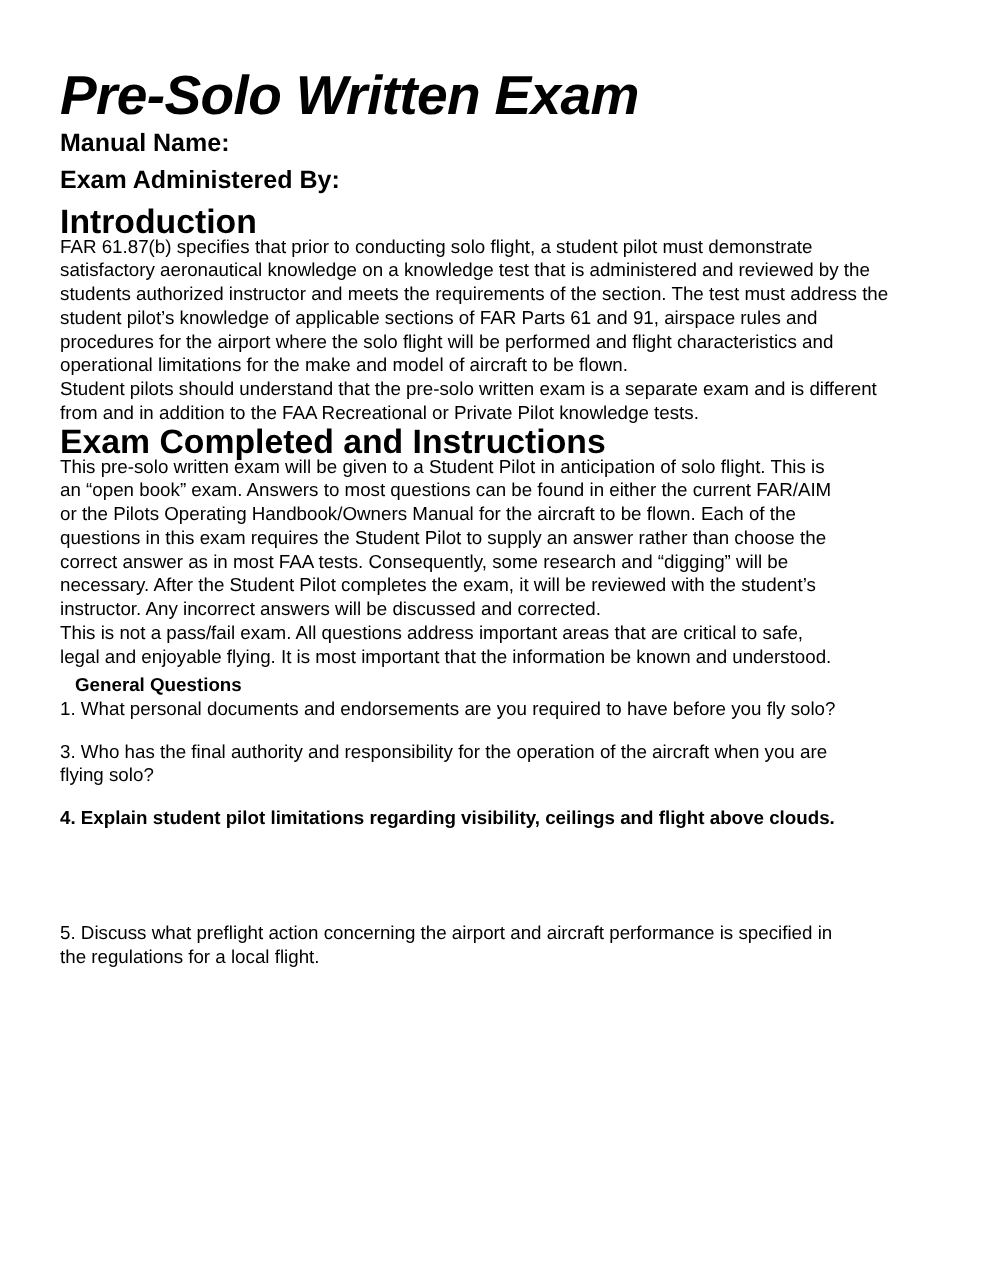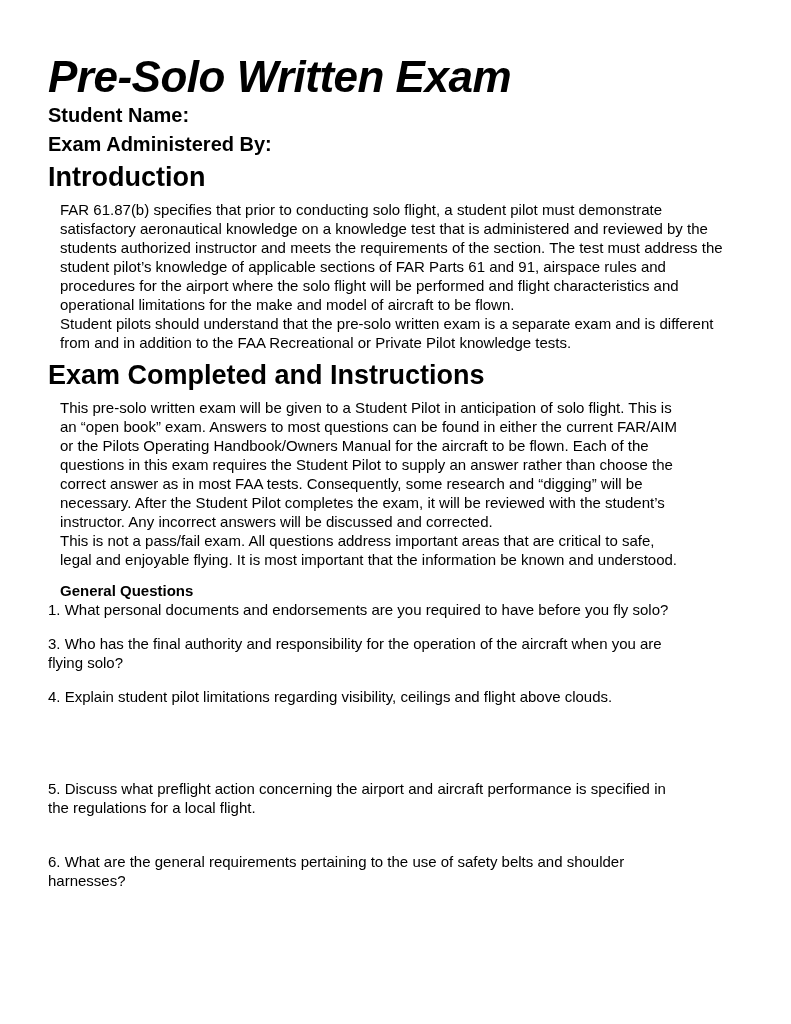--- a/index.html
+++ b/index.html
@@ -45,49 +45,49 @@
     line-height: 22px;
     font-weight: bold;
     margin: 7px 0 0 0;
   }
   .section-heading.tight {
     margin-top: 2px;
   }
   .body-text {
     font-size: 15px;
     line-height: 19px;
-    margin: 12px;
+    margin: 0;
     white-space: pre-line;
     width: 703px;
   }
   .gq-heading {
     font-size: 15px;
     line-height: 19px;
     font-weight: bold;
     margin: 4px 0 0 12px;
   }
   .question {
     font-size: 15px;
     line-height: 19px;
     margin: 0 0 15px 0;
     white-space: pre-line;
     width: 703px;
   }
-  .question.gap-xlarge { margin-bottom: 73px; }
+  .question.gap-xlarge { margin-bottom: 73px; font-weight: bold; }
   .question.gap-large  { margin-bottom: 35px; }
 </style>
 </head>
 <body>
 
 <div class="page">
 
   <h1 class="doc-title">Pre-Solo Written Exam</h1>
 
 
-  <div class="field-label">Student Name:</div>
+  <div class="field-label">Manual Name:</div>
 
   <div class="field-label">Exam Administered By:</div>
 
 
   <div class="section-heading">Introduction</div>
 
   <p class="body-text">FAR 61.87(b) specifies that prior to conducting solo flight, a student pilot must demonstrate
 satisfactory aeronautical knowledge on a knowledge test that is administered and reviewed by the
 students authorized instructor and meets the requirements of the section. The test must address the
 student pilot’s knowledge of applicable sections of FAR Parts 61 and 91, airspace rules and
@@ -114,16 +114,14 @@
 
 
   <p class="question">3. Who has the final authority and responsibility for the operation of the aircraft when you are
 flying solo?</p>
 
   <p class="question gap-xlarge">4. Explain student pilot limitations regarding visibility, ceilings and flight above clouds.</p>
 
   <p class="question gap-large">5. Discuss what preflight action concerning the airport and aircraft performance is specified in
 the regulations for a local flight.</p>
 
-  <p class="question">6. What are the general requirements pertaining to the use of safety belts and shoulder
-harnesses?</p>
 
 </div>
 
 </body></html>

